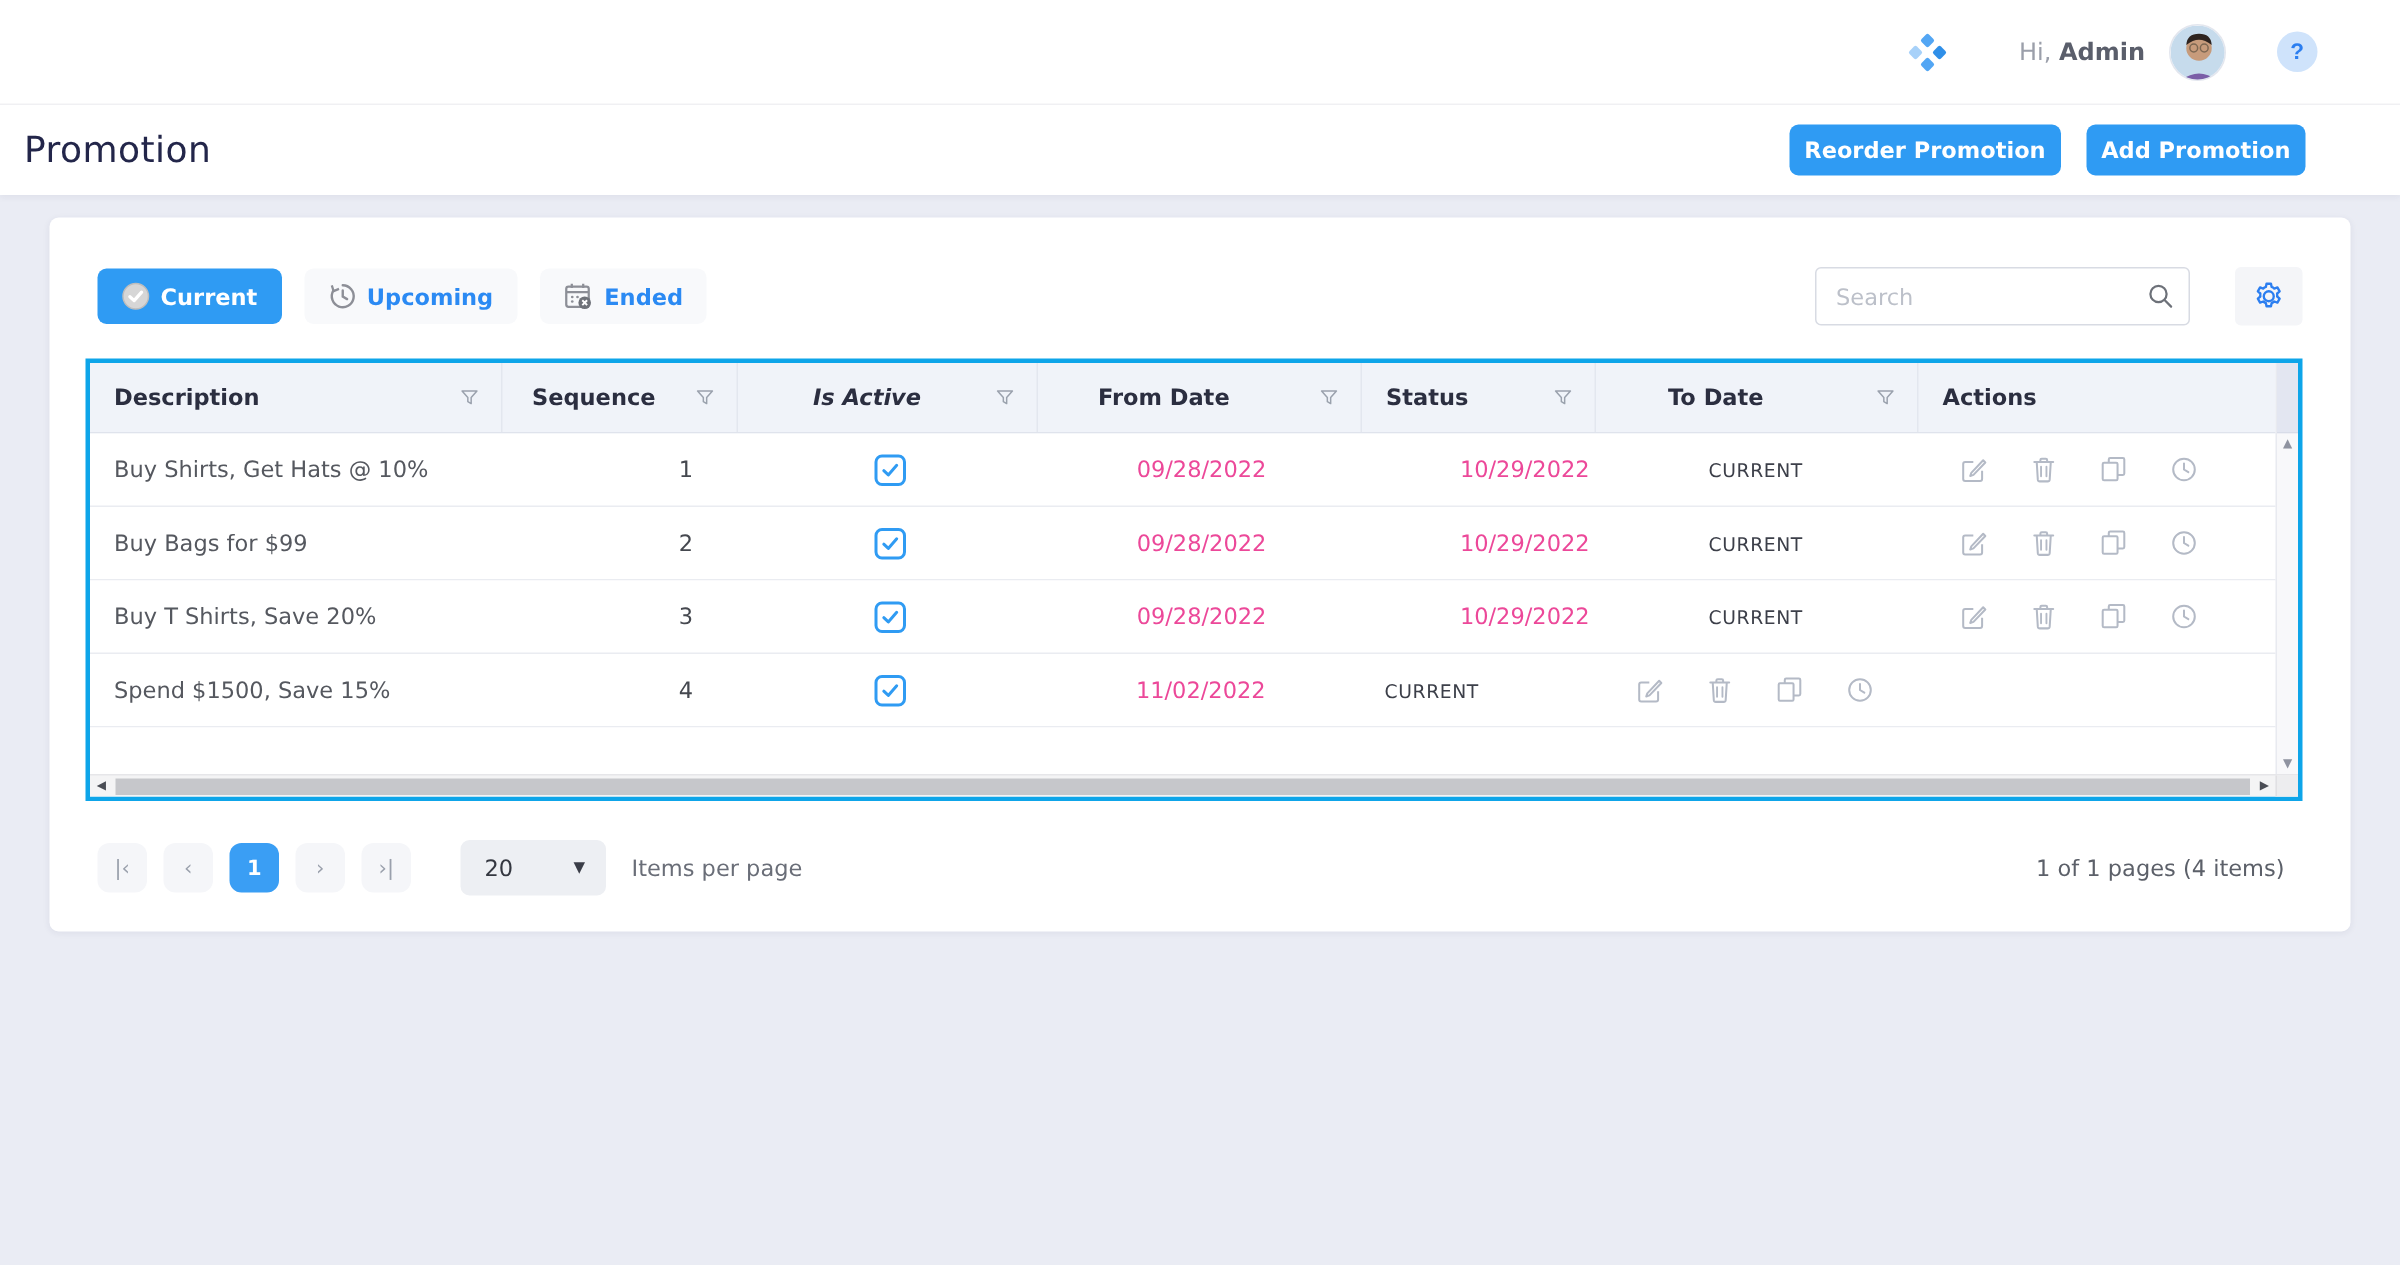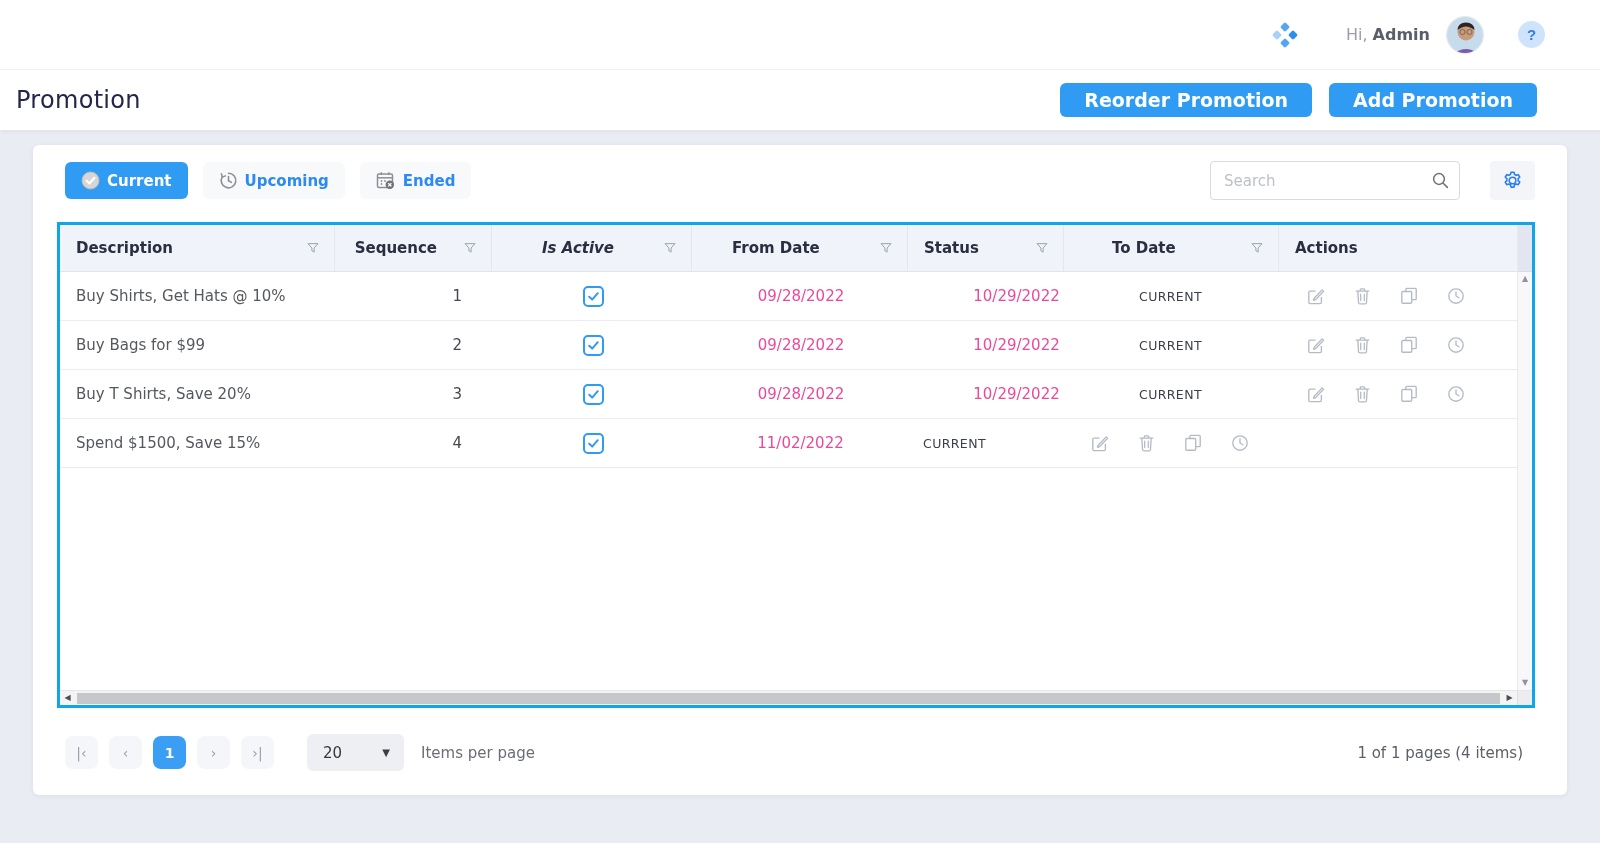--- a/index.html
+++ b/index.html
@@ -28,30 +28,30 @@
   
   .page-header {
     height:60px; background:#ffffff; display:flex; align-items:center;
     justify-content:space-between; padding:0 63px 0 16px;
     box-shadow:0 2px 4px rgba(40,45,80,.05);
   }
   .page-title { font-size:24px; color:#23264a; font-weight:500; letter-spacing:.3px; }
   .hdr-actions { display:flex; gap:17px; }
   .btn-primary {
     background:#2f9bf3; color:#fff; border:none; border-radius:6px;
-    height:34px; padding:0 24px; font-size:19px; font-weight:700; cursor:pointer;
+    height:34px; padding:0 10px; font-size:15px; font-weight:700; cursor:pointer;
     font-family:inherit;
   }
 
   
   .content { padding:15px 33px; }
   .card {
-    background:#fff; border-radius:6px; height:650px;
+    background:#fff; border-radius:6px; height:476px;
     box-shadow:0 1px 5px rgba(40,45,80,.07);
-    padding:16px 32px 0 24px; display:flex; flex-direction:column;
+    padding:33px 32px 0 24px; display:flex; flex-direction:column;
   }
 
   
   .toolbar { display:flex; justify-content:space-between; align-items:center; margin:0 0 22px 8px; }
   .tabs { display:flex; gap:15px; }
   .tab {
     height:37px; display:inline-flex; align-items:center; gap:7px; padding:0 16px;
     border-radius:6px; font-size:15px; font-weight:700; cursor:pointer; border:none;
     background:#f8f9fb; color:#2b8af3; font-family:inherit;
   }

